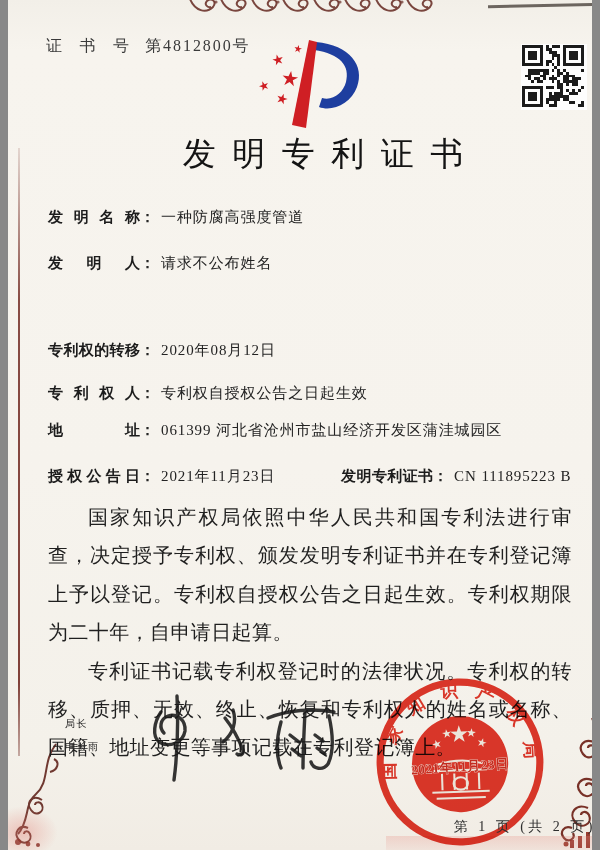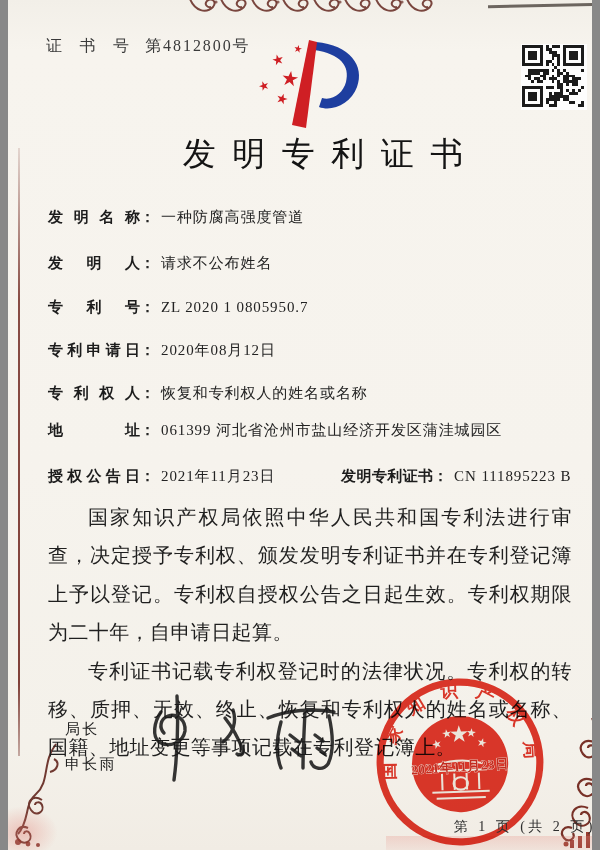--- a/index.html
+++ b/index.html
@@ -33,21 +33,21 @@
   .frow{position:absolute;left:40px;font-size:15px;white-space:nowrap;}
   .flabel{display:inline-block;width:92px;font-weight:700;text-align:justify;text-align-last:justify;color:#1c1c1c;vertical-align:bottom;}
   .fcolon{font-weight:700;margin-right:6px;}
   .fvalue{letter-spacing:.06em;color:#232323;}
   .r1{top:208px}.r2{top:254px}.r3{top:298px}.r4{top:341px}.r5{top:384px}.r6{top:421px}.r7{top:467px}
   .frow .second{margin-left:62px;}
   
   .paras{position:absolute;left:40px;top:498px;width:524px;font-size:20px;line-height:1.92;text-align:justify;color:#1f1f1f;}
   .paras p{margin:0;text-indent:2em;letter-spacing:.02em;}
   
-  .signer{position:absolute;left:57px;top:712px;font-size:15px;letter-spacing:.15em;color:#222;line-height:2.3;}
+  .signer{position:absolute;left:57px;top:712px;font-size:10px;letter-spacing:.15em;color:#222;line-height:2.3;}
   .signature{position:absolute;left:125px;top:688px;width:215px;height:98px;}
   .seal{position:absolute;left:366px;top:676px;width:172px;height:172px;opacity:.93;transform:rotate(-2deg);mix-blend-mode:multiply;}
   
   .footer{position:absolute;left:4px;top:818px;width:100%;text-align:right;font-size:14px;letter-spacing:.25em;color:#2e2e2e;}
 </style>
 </head>
 <body>
 
 <div class="sheet">
 
@@ -268,28 +268,25 @@
   </div>
 
   <div class="title">发明专利证书</div>
 
   <div class="frow r1">
     <span class="flabel">发明名称</span><span class="fcolon">：</span><span class="fvalue">一种防腐高强度管道</span>
   </div>
   <div class="frow r2">
     <span class="flabel">发明人</span><span class="fcolon">：</span><span class="fvalue">请求不公布姓名</span>
   </div>
-  <div class="frow r3">
-    <span class="flabel">专利号</span><span class="fcolon">：</span><span class="fvalue">ZL 2020 1 0805950.7</span>
-  </div>
   <div class="frow r4">
-    <span class="flabel">专利申请日</span><span class="fcolon">：</span><span class="fvalue">2020年08月12日</span>
+    <span class="flabel">专利权的转移</span><span class="fcolon">：</span><span class="fvalue">2020年08月12日</span>
   </div>
   <div class="frow r5">
-    <span class="flabel">专利权人</span><span class="fcolon">：</span><span class="fvalue">恢复和专利权人的姓名或名称</span>
+    <span class="flabel">专利权人</span><span class="fcolon">：</span><span class="fvalue">专利权自授权公告之日起生效</span>
   </div>
   <div class="frow r6">
     <span class="flabel">地址</span><span class="fcolon">：</span><span class="fvalue">061399 河北省沧州市盐山经济开发区蒲洼城园区</span>
   </div>
   <div class="frow r7">
     <span><span class="flabel">授权公告日</span><span class="fcolon">：</span><span class="fvalue">2021年11月23日</span></span>
     <span class="second"><span class="flabel">发明专利证书</span><span class="fcolon">：</span><span class="fvalue">CN 111895223 B</span></span>
   </div>
 
   <div class="paras">

